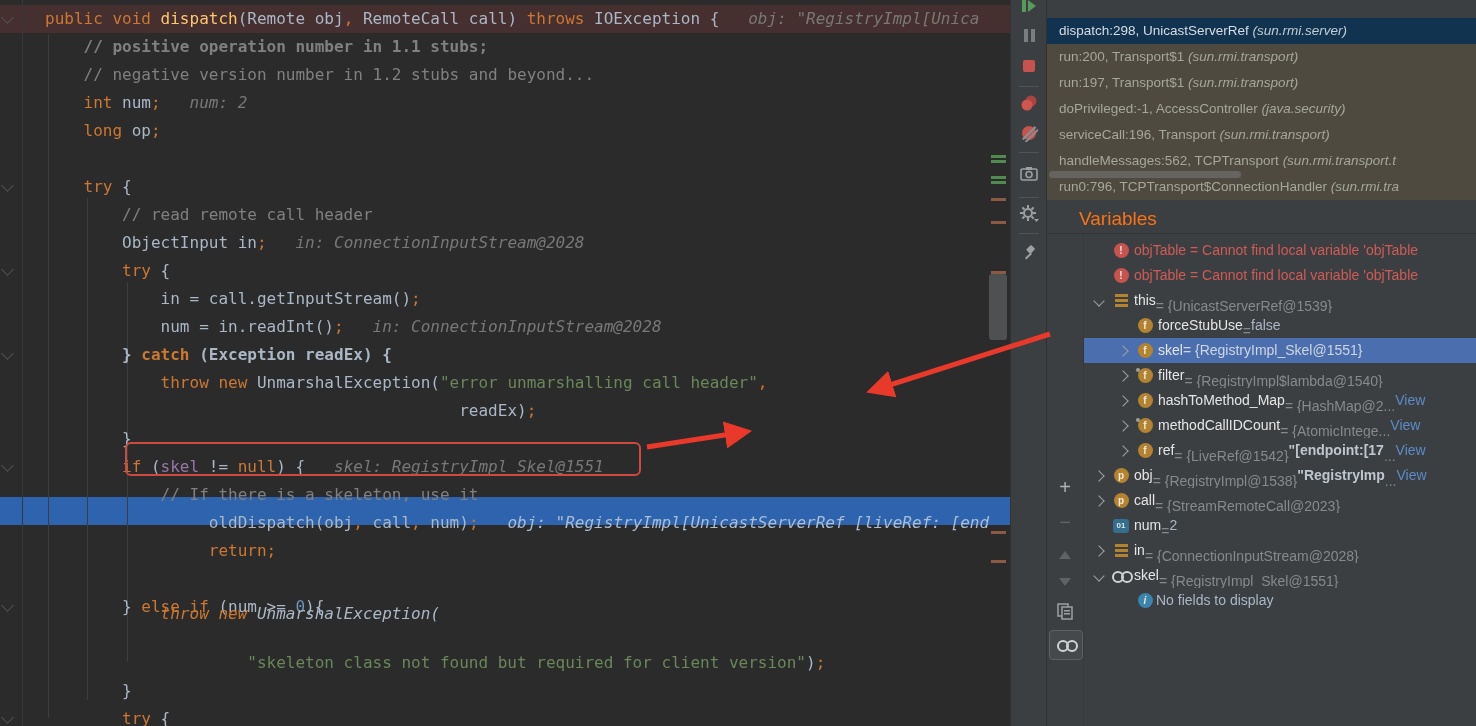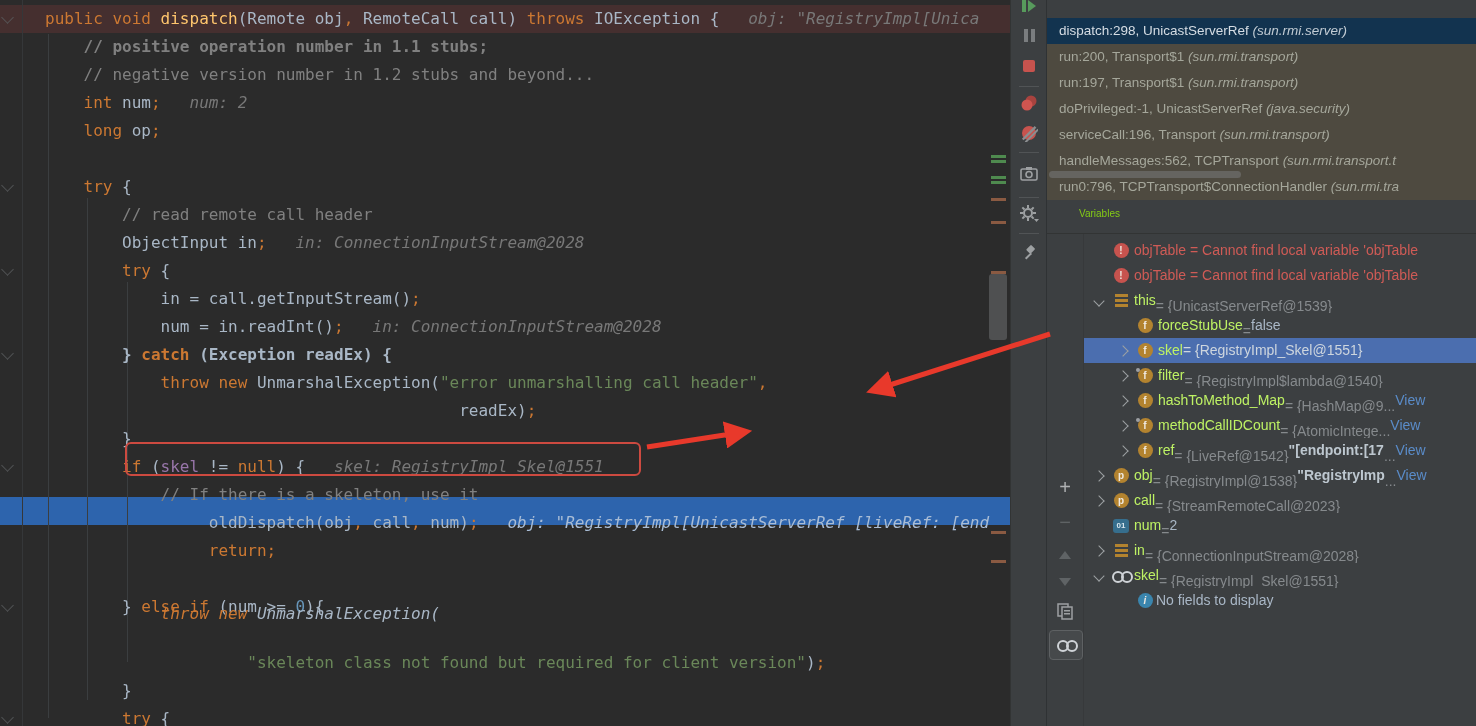--- a/index.html
+++ b/index.html
@@ -31,41 +31,41 @@
   #hdr-sep{position:absolute;left:326px;top:2px;width:1px;height:12px;background:#55585a;}
   .hdr-ico{position:absolute;top:-3px;color:#9fa2a5;font-size:13px;}
   #frames-list{position:absolute;left:0;top:18px;width:430px;}
   .frame-row{height:26px;line-height:26px;padding-left:12px;font-size:13.5px;color:#a5a79b;background:#4e4a40;
              white-space:nowrap;overflow:hidden;}
   .frame-row .pkg{font-style:italic;}
   .frame-row.sel{background:#12334f;color:#d6dde4;}
   .frame-row.sel .pkg{color:#c2ccd4;}
   #frames-hscroll{position:absolute;left:2px;top:171px;width:192px;height:7px;background:rgba(130,133,135,.45);border-radius:4px;}
   #vars-tab{position:absolute;left:0;top:200px;width:430px;height:33px;border-bottom:1px solid #323434;}
-  #vars-title{position:absolute;left:32px;top:8px;font-size:10px;color:#84cc16;}
+  #vars-title{position:absolute;left:32px;top:8px;font-size:19px;color:#f97316;}
   
   #watch-bar{position:absolute;left:0;top:234px;width:36px;height:492px;border-right:1px solid #37393b;}
   .wbtn{position:absolute;left:3px;width:30px;height:26px;display:flex;align-items:center;justify-content:center;
         color:#afb1b3;font-size:20px;}
   .wbtn.dim{color:#5f6365;}
   .tri{width:0;height:0;border-left:6px solid transparent;border-right:6px solid transparent;}
   .tri.up{border-bottom:8px solid #5f6365;} .tri.down{border-top:8px solid #5f6365;}
   #ww-oo{position:absolute;left:2px;top:396px;width:32px;height:28px;background:#46494b;border:1px solid #5e6163;border-radius:4px;
          display:flex;align-items:center;justify-content:center;}
   .oo{position:relative;width:18px;height:10px;}
   .oo::before,.oo::after{content:"";position:absolute;top:0;width:8px;height:8px;border:2px solid #cfd3d7;border-radius:50%;}
   .oo::before{left:0;} .oo::after{left:9px;}
   
   #var-list{position:absolute;left:37px;top:238px;width:393px;overflow:hidden;}
   .var-row{height:25px;line-height:25px;display:flex;align-items:center;font-size:14px;white-space:nowrap;overflow:hidden;}
   .var-row.sel{background:#4b6eaf;}
   .slot{flex:0 0 22px;display:flex;align-items:center;justify-content:center;}
   .chev-r{width:7px;height:7px;border-right:1.6px solid #9da0a3;border-top:1.6px solid #9da0a3;transform:rotate(45deg);}
   .chev-d{width:7px;height:7px;border-right:1.6px solid #9da0a3;border-bottom:1.6px solid #9da0a3;transform:rotate(45deg);}
-  .v-name{color:#bef264;margin-left:2px;}
+  .v-name{color:#e5e5e5;margin-left:2px;}
   .v-err{color:#cf5b56;margin-left:2px;}
   .v-v{color:#868a8d;margin-top:12px;} .v-vs{color:#ced6de;} .v-p{color:#a9b7c6;} .v-w{color:#bdc7cf;font-weight:bold;}
   .v-view{color:#5a8cc9;}
   .ic-circle{width:15px;height:15px;border-radius:50%;display:flex;align-items:center;justify-content:center;
              font-size:10px;font-weight:bold;color:#efe9e0;}
   .ic-f,.ic-p{background:#b3832f;}
   .ic-err{background:#c7534e;}
   .ic-info{background:#3a85ad;font-style:italic;}
   .ic-bars{width:13px;height:13px;background:linear-gradient(#b3832f 0 3px,rgba(0,0,0,0) 3px 5px,#b3832f 5px 8px,rgba(0,0,0,0) 8px 10px,#b3832f 10px 13px);}
   .ic-prim{width:16px;height:14px;border-radius:3px;background:#366e8d;color:#d8e6ee;font-size:8px;font-weight:bold;
@@ -202,21 +202,21 @@
           </g>
         </svg>
     </div>
   </div>
 
   <div id="rpanel">
     <div id="frames-list">
         <div class="frame-row sel"><span>dispatch:298, UnicastServerRef </span><span class="pkg">(sun.rmi.server)</span></div>
         <div class="frame-row"><span>run:200, Transport$1 </span><span class="pkg">(sun.rmi.transport)</span></div>
         <div class="frame-row"><span>run:197, Transport$1 </span><span class="pkg">(sun.rmi.transport)</span></div>
-        <div class="frame-row"><span>doPrivileged:-1, UnicastServerRef </span><span class="pkg">(java.security)</span></div>
+        <div class="frame-row"><span>doPrivileged:-1, AccessController </span><span class="pkg">(java.security)</span></div>
         <div class="frame-row"><span>serviceCall:196, Transport </span><span class="pkg">(sun.rmi.transport)</span></div>
         <div class="frame-row"><span>handleMessages:562, TCPTransport </span><span class="pkg">(sun.rmi.transport.t</span></div>
         <div class="frame-row"><span>run0:796, TCPTransport$ConnectionHandler </span><span class="pkg">(sun.rmi.tra</span></div>
       </div>
     <div id="frames-hscroll"></div>
     <div id="vars-tab">
       <div id="vars-title">Variables</div>
     </div>
     <div id="watch-bar">
       <div class="wbtn" style="top:240px;">+</div>
@@ -294,21 +294,21 @@
           <span class="v-v"> = {RegistryImpl$lambda@1540}</span>
         </div>
         <div class="var-row" style="padding-left: 28px;">
           <span class="slot">
             <span class="chev-r"></span>
           </span>
           <span class="slot">
             <span class="ic-circle ic-f">f</span>
           </span>
           <span class="v-name">hashToMethod_Map</span>
-          <span class="v-v"> = {HashMap@9... </span>
+          <span class="v-v"> = {HashMap@2... </span>
           <span class="v-view">View</span>
         </div>
         <div class="var-row" style="padding-left: 28px;">
           <span class="slot">
             <span class="chev-r"></span>
           </span>
           <span class="slot">
             <span class="ic-circle ic-f">f<span class="dot"></span></span>
           </span>
           <span class="v-name">methodCallIDCount</span>

